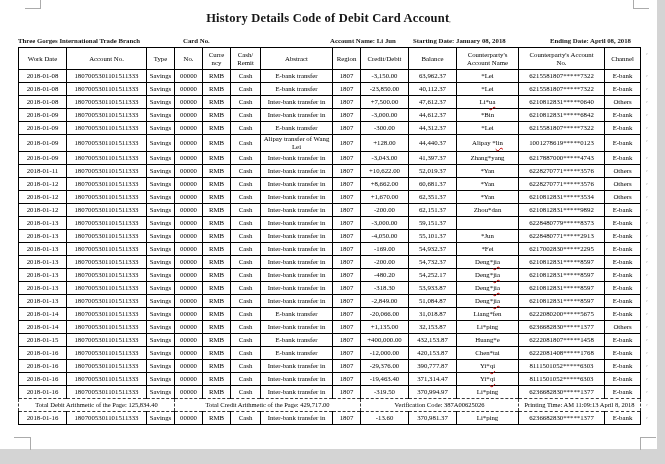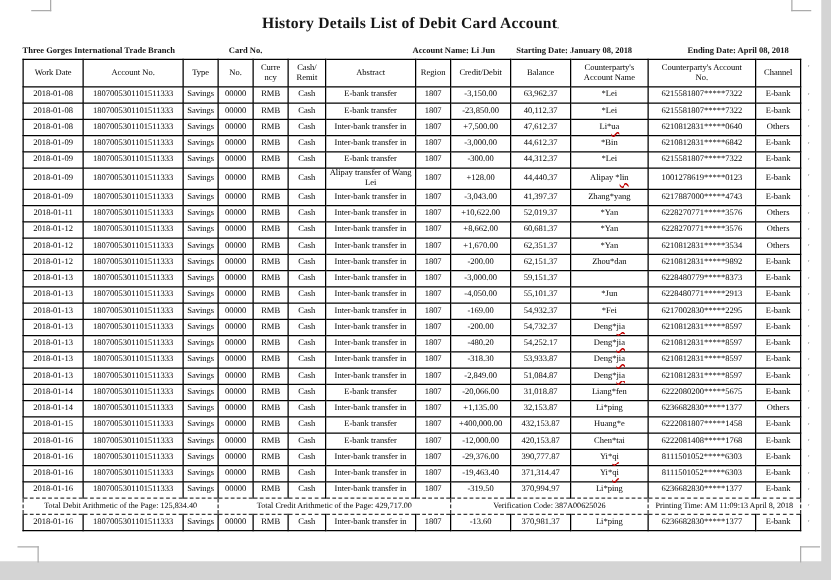--- a/index.html
+++ b/index.html
@@ -41,21 +41,21 @@
   #crop-tl{left:25px;top:0;width:15px;height:8px;border-right:1px solid #ababab;border-bottom:1px solid #ababab;}
   #crop-tr{left:633px;top:0;width:15px;height:8px;border-left:1px solid #ababab;border-bottom:1px solid #ababab;}
   #crop-bl{left:14px;top:437px;width:16px;height:12px;border-right:1px solid #ababab;border-top:1px solid #ababab;}
   #crop-br{left:640px;top:437px;width:15px;height:12px;border-left:1px solid #ababab;border-top:1px solid #ababab;}
 </style>
 </head>
 <body>
 
 <div class="page">
 
-  <div class="doc-title"><span>History Details List of Debit Card Account</span><span class="tmark">,</span></div>
+  <div class="doc-title"><span>History Details Code of Debit Card Account</span><span class="tmark">,</span></div>
 
   <div class="info">
     <span id="info-branch">Three Gorges International Trade Branch</span>
     <span id="info-card">Card No.</span>
     <span id="info-account">Account Name: Li Jun</span>
     <span id="info-start">Starting Date: January 08, 2018</span>
     <span id="info-end">Ending Date: April 08, 2018</span>
   </div>
 
   <table id="grid">

